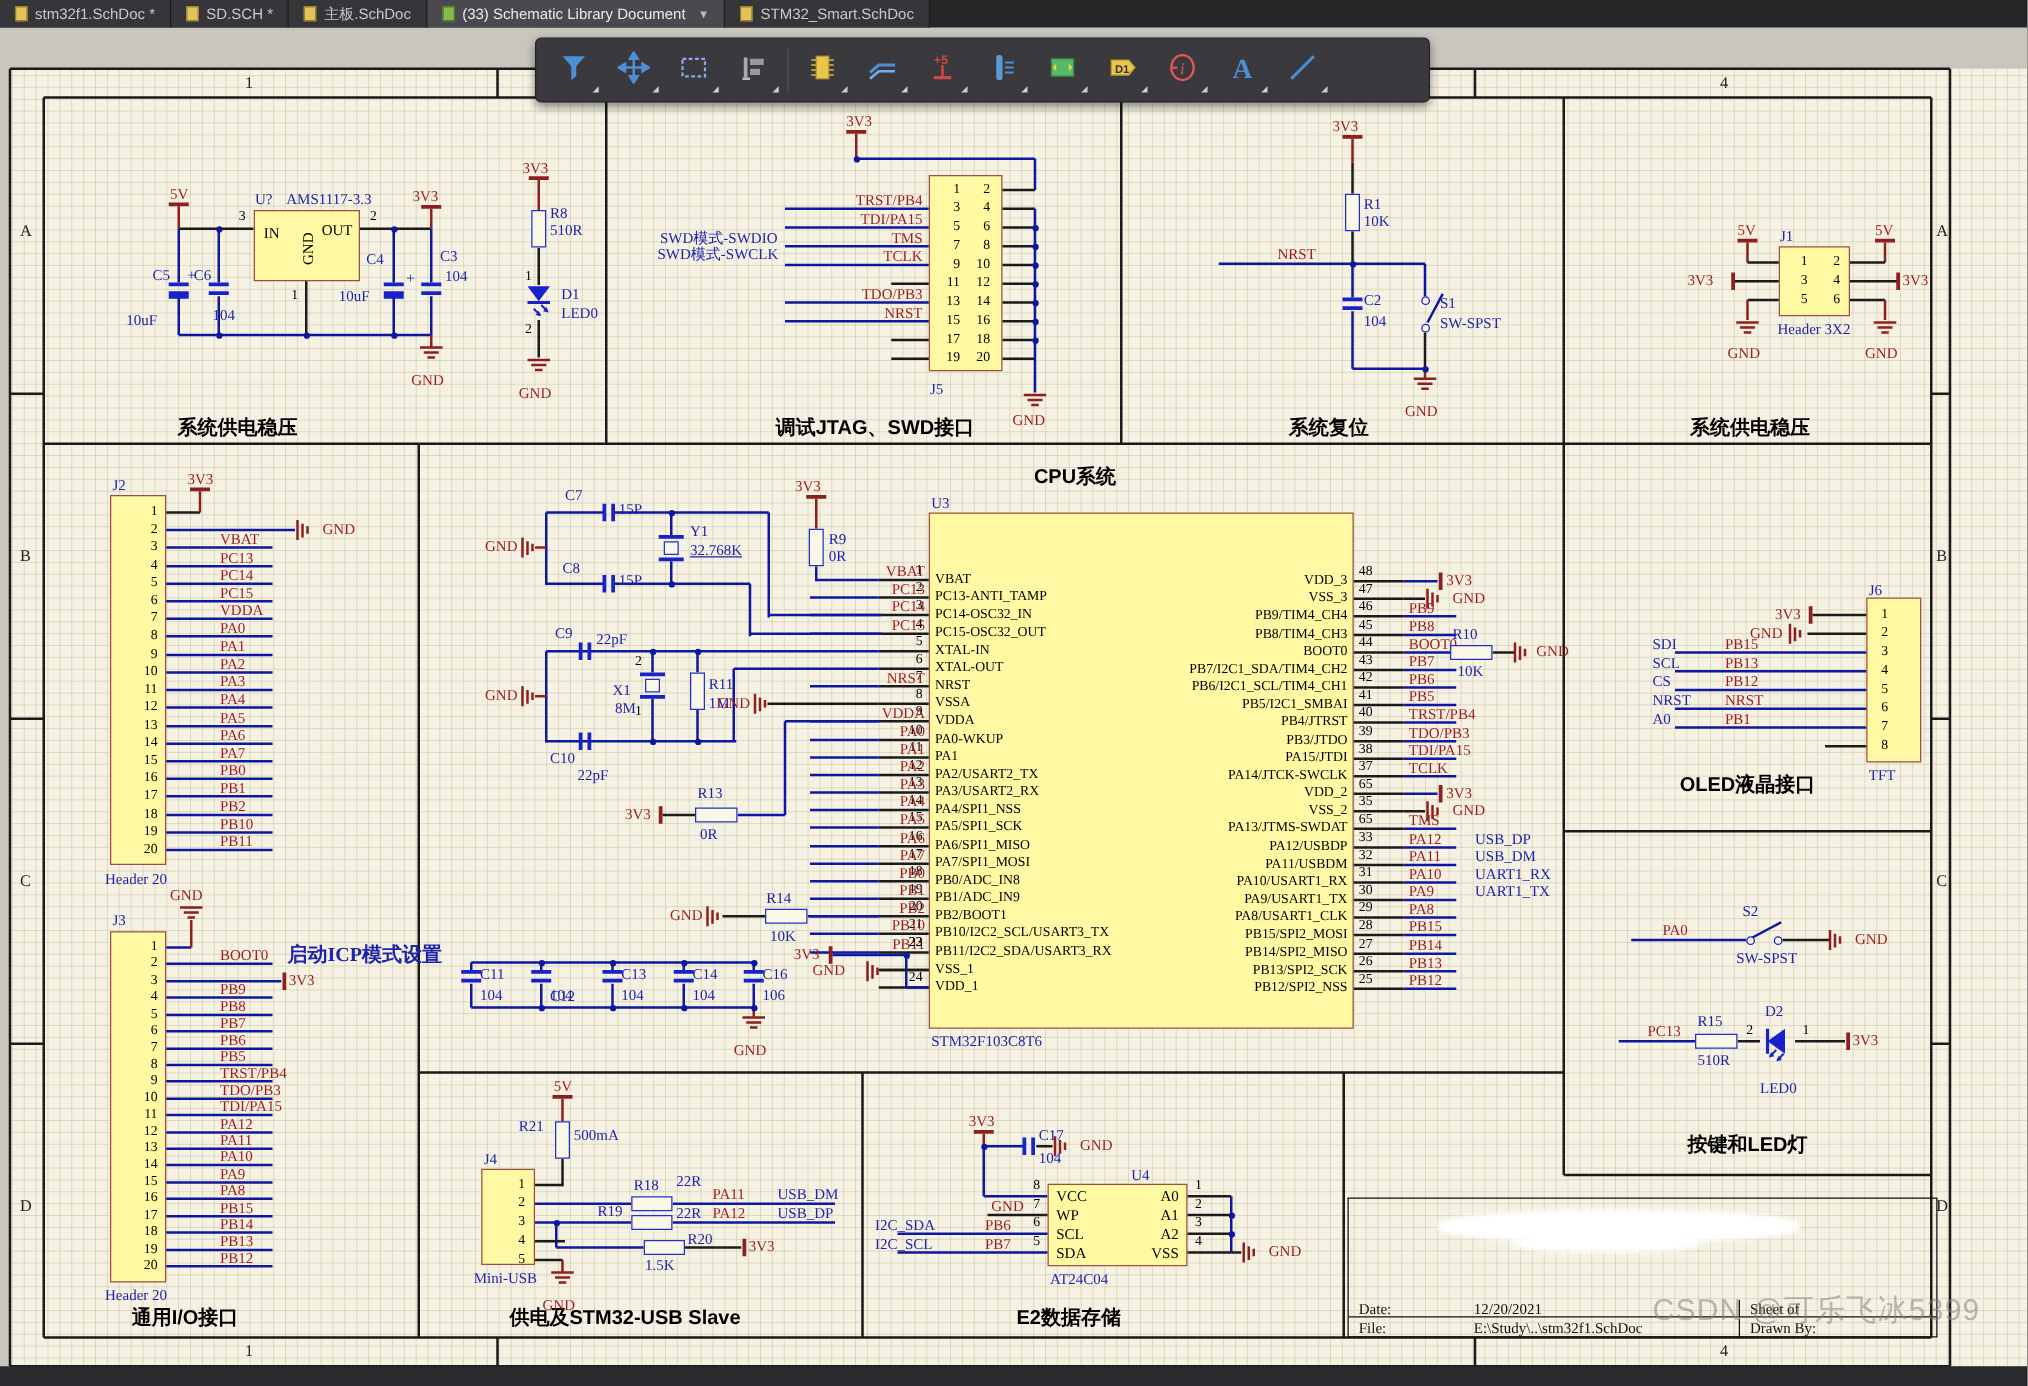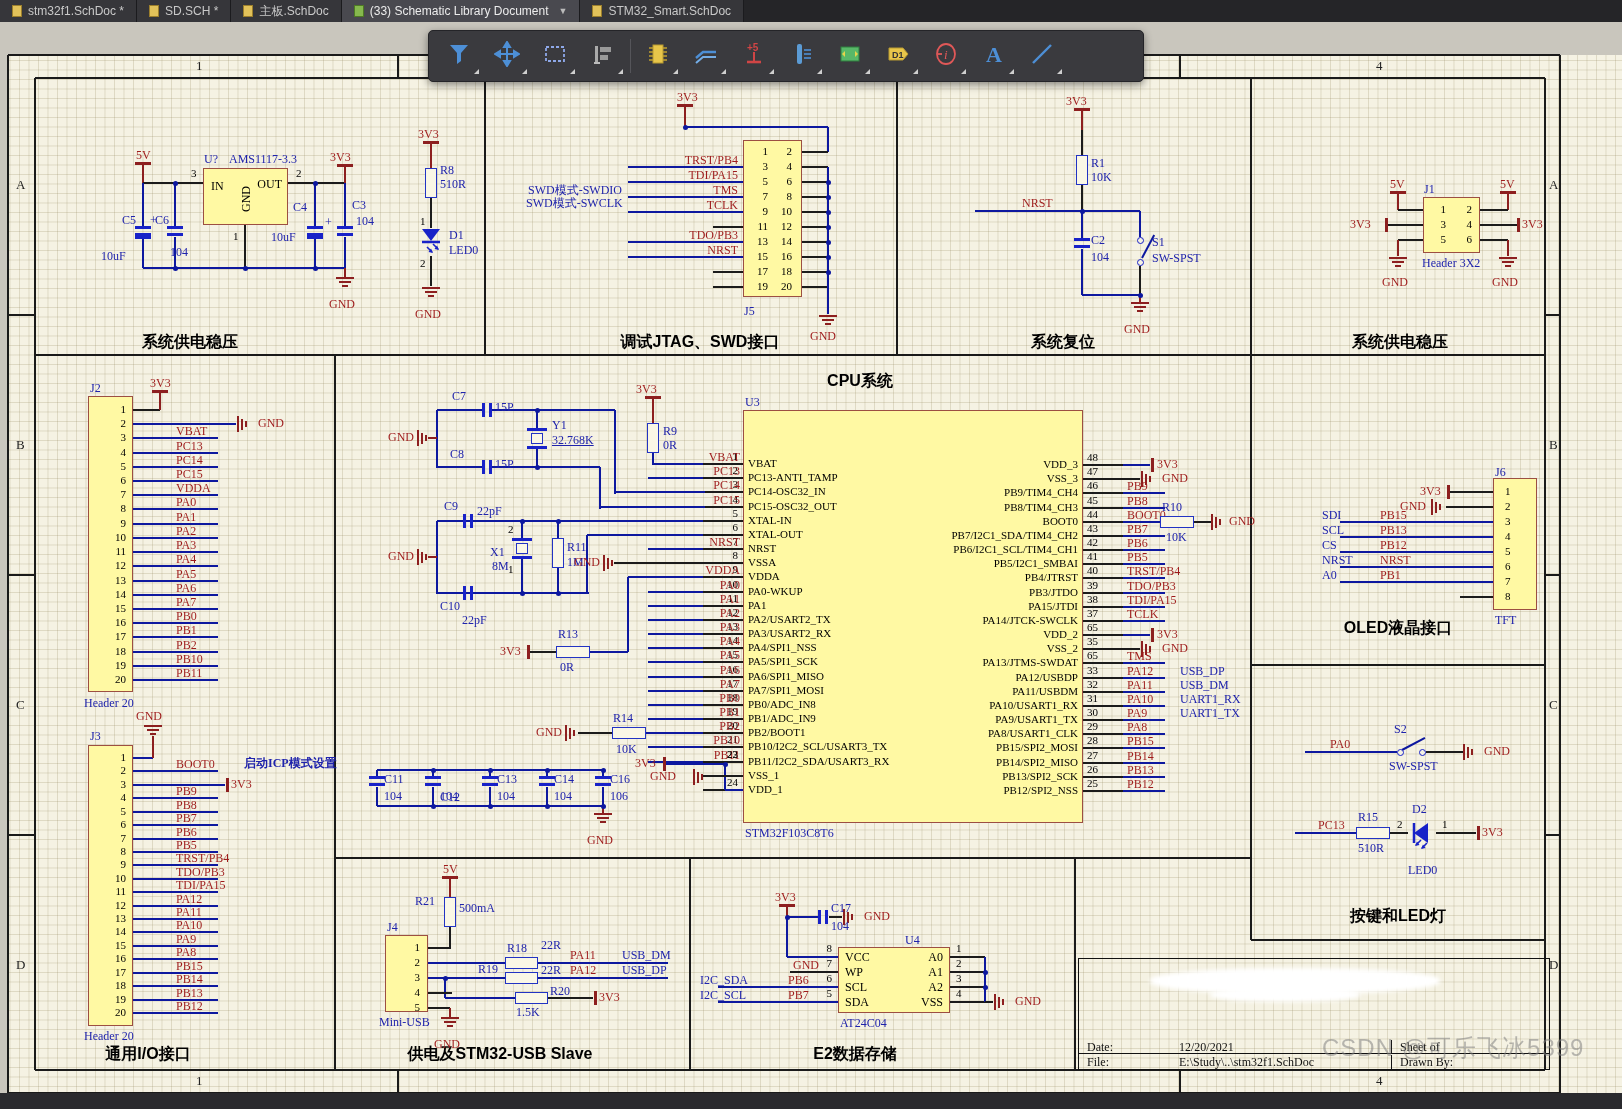--- a/index.html
+++ b/index.html
@@ -976,21 +976,21 @@
     <div class="t blk num" style="left: auto; top: 994px; right: 1496px;">19</div>
     <div class="t blk num" style="left: auto; top: 1007px; right: 1496px;">20</div>
     <div class="w" style="left: 133px; top: 757px; width: 20px; height: 2px;"></div>
     <div class="t red" style="left: 136px; top: 710px;">GND</div>
     <div class="wr" style="left: 144px; top: 725px; width: 18px; height: 2px;"></div>
     <div class="wr" style="left: 147px; top: 729px; width: 12px; height: 2px;"></div>
     <div class="wr" style="left: 150px; top: 733px; width: 6px; height: 2px;"></div>
     <div class="wr" style="left: 152px; top: 736px; width: 2px; height: 22px;"></div>
     <div class="w" style="left: 133px; top: 770px; width: 85px; height: 2px;"></div>
     <div class="t red" style="left: 176px; top: 758px;">BOOT0</div>
-    <div class="t blue note" style="left: 244px; top: 757px; font-size: 12px;">启动ICP模式设置</div>
+    <div class="t blue note" style="left: 230px; top: 757px; font-size: 16px;">启动ICP模式设置</div>
     <div class="w" style="left: 133px; top: 784px; width: 92px; height: 2px;"></div>
     <div class="wrb" style="left: 225.5px; top: 778px; width: 3px; height: 14px;"></div>
     <div class="t red" style="left: 231px; top: 778px;">3V3</div>
     <div class="w" style="left: 133px; top: 797px; width: 85px; height: 2px;"></div>
     <div class="t red" style="left: 176px; top: 785px;">PB9</div>
     <div class="w" style="left: 133px; top: 811px; width: 85px; height: 2px;"></div>
     <div class="t red" style="left: 176px; top: 799px;">PB8</div>
     <div class="w" style="left: 133px; top: 824px; width: 85px; height: 2px;"></div>
     <div class="t red" style="left: 176px; top: 812px;">PB7</div>
     <div class="w" style="left: 133px; top: 838px; width: 85px; height: 2px;"></div>

